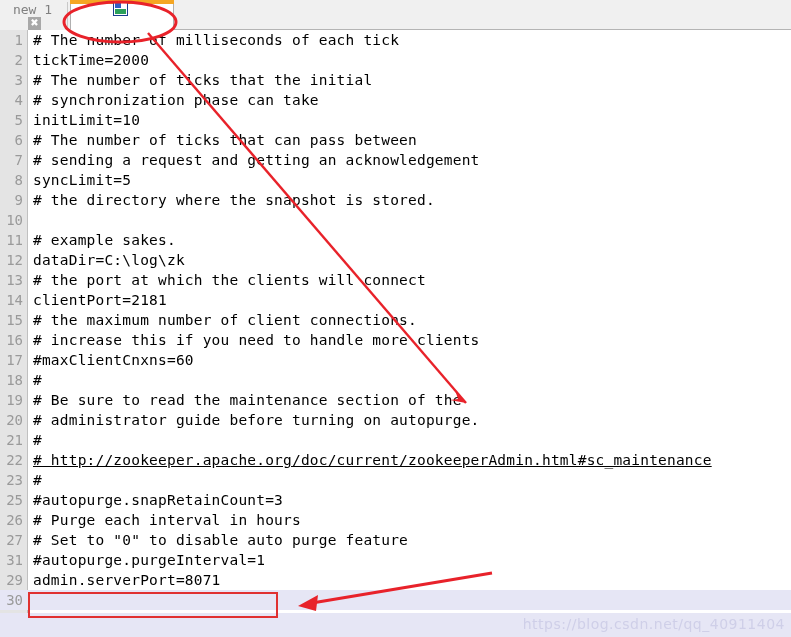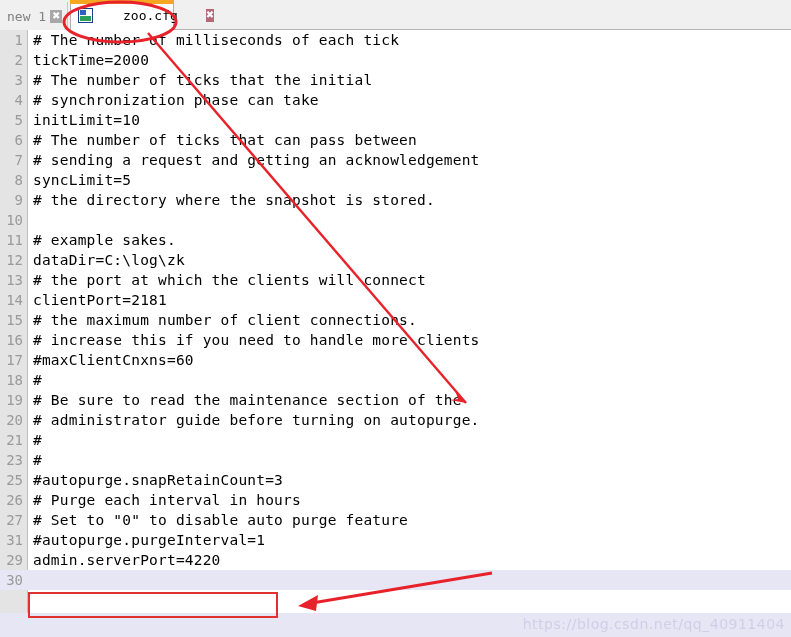--- a/index.html
+++ b/index.html
@@ -25,20 +25,21 @@
     border-bottom: 1px solid #b4b4b4;
   }
   .tab {
     position: absolute; top: 2px;
     height: 28px;
     display: flex; align-items: center;
     padding: 0 5px 0 7px;
     font-family: "DejaVu Sans Mono", monospace;
     font-size: 13px;
     white-space: nowrap;
+    flex-direction: column;
   }
   .tab-inactive {
     left: 0; width: 68px;
     background: #f0f0f0;
     color: #808080;
     border-right: 1px solid #c8c8c8;
   }
   .tab-active {
     left: 70px; width: 104px;
     background: #ffffff;
@@ -205,26 +206,27 @@
         <div class="line"><div class="ln"><span>12</span></div><div class="code">dataDir=C:\log\zk</div></div>
         <div class="line"><div class="ln"><span>13</span></div><div class="code"># the port at which the clients will connect</div></div>
         <div class="line"><div class="ln"><span>14</span></div><div class="code">clientPort=2181</div></div>
         <div class="line"><div class="ln"><span>15</span></div><div class="code"># the maximum number of client connections.</div></div>
         <div class="line"><div class="ln"><span>16</span></div><div class="code"># increase this if you need to handle more clients</div></div>
         <div class="line"><div class="ln"><span>17</span></div><div class="code">#maxClientCnxns=60</div></div>
         <div class="line"><div class="ln"><span>18</span></div><div class="code">#</div></div>
         <div class="line"><div class="ln"><span>19</span></div><div class="code"># Be sure to read the maintenance section of the</div></div>
         <div class="line"><div class="ln"><span>20</span></div><div class="code"># administrator guide before turning on autopurge.</div></div>
         <div class="line"><div class="ln"><span>21</span></div><div class="code">#</div></div>
+        <div class="line"><div class="ln"><span>22</span></div><div class="code link"># http://zookeeper.apache.org/doc/current/zookeeperAdmin.html#sc_maintenance</div></div>
         <div class="line"><div class="ln"><span>23</span></div><div class="code">#</div></div>
         <div class="line"><div class="ln"><span>25</span></div><div class="code">#autopurge.snapRetainCount=3</div></div>
         <div class="line"><div class="ln"><span>26</span></div><div class="code"># Purge each interval in hours</div></div>
         <div class="line"><div class="ln"><span>27</span></div><div class="code"># Set to "0" to disable auto purge feature</div></div>
         <div class="line"><div class="ln"><span>31</span></div><div class="code">#autopurge.purgeInterval=1</div></div>
-        <div class="line"><div class="ln"><span>29</span></div><div class="code">admin.serverPort=4220</div></div>
+        <div class="line"><div class="ln"><span>29</span></div><div class="code">admin.serverPort=8071</div></div>
         <div class="line current"><div class="ln"><span>30</span></div><div class="code"></div></div>
       </div>
 
     <div class="watermark">
       <span>https://blog.csdn.net/qq_40911404</span>
     </div>
   </div>
 
   <svg class="annots" width="791" height="637" viewBox="0 0 791 637">
 

